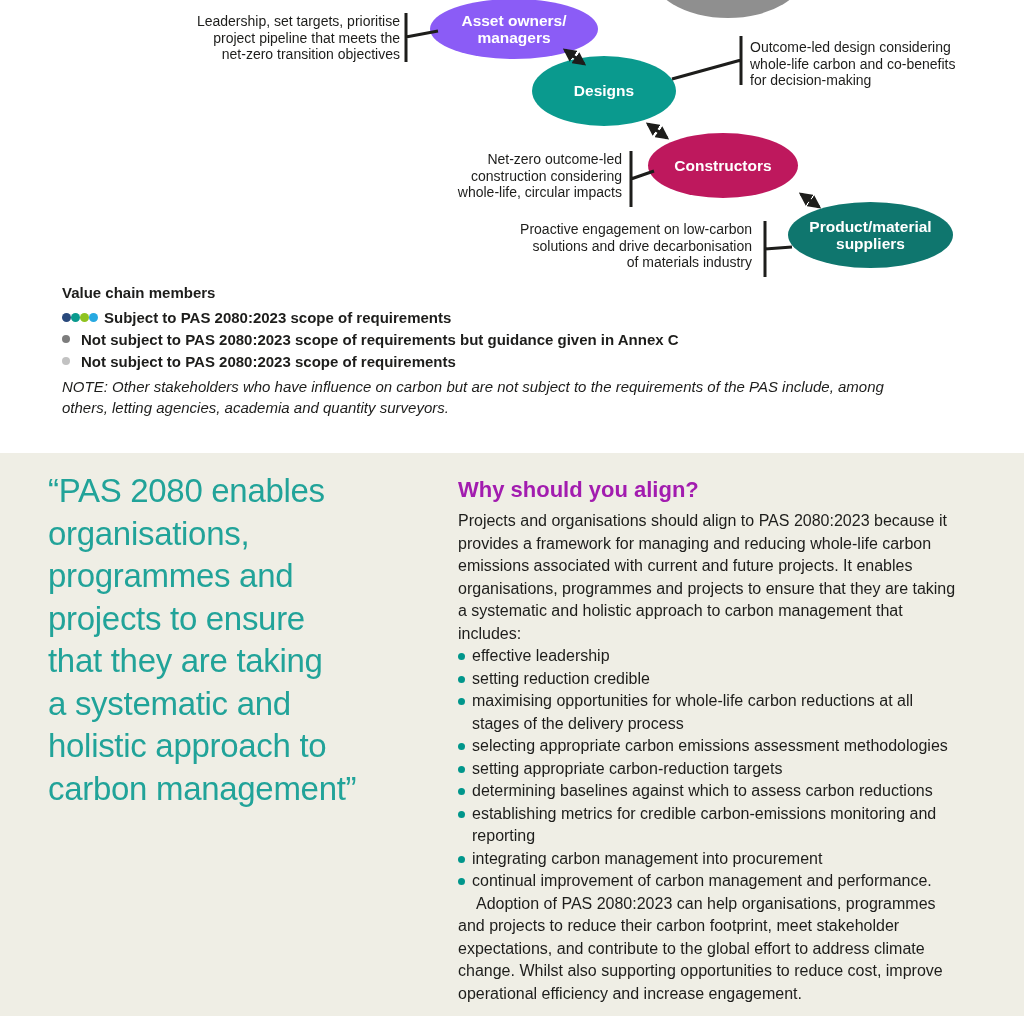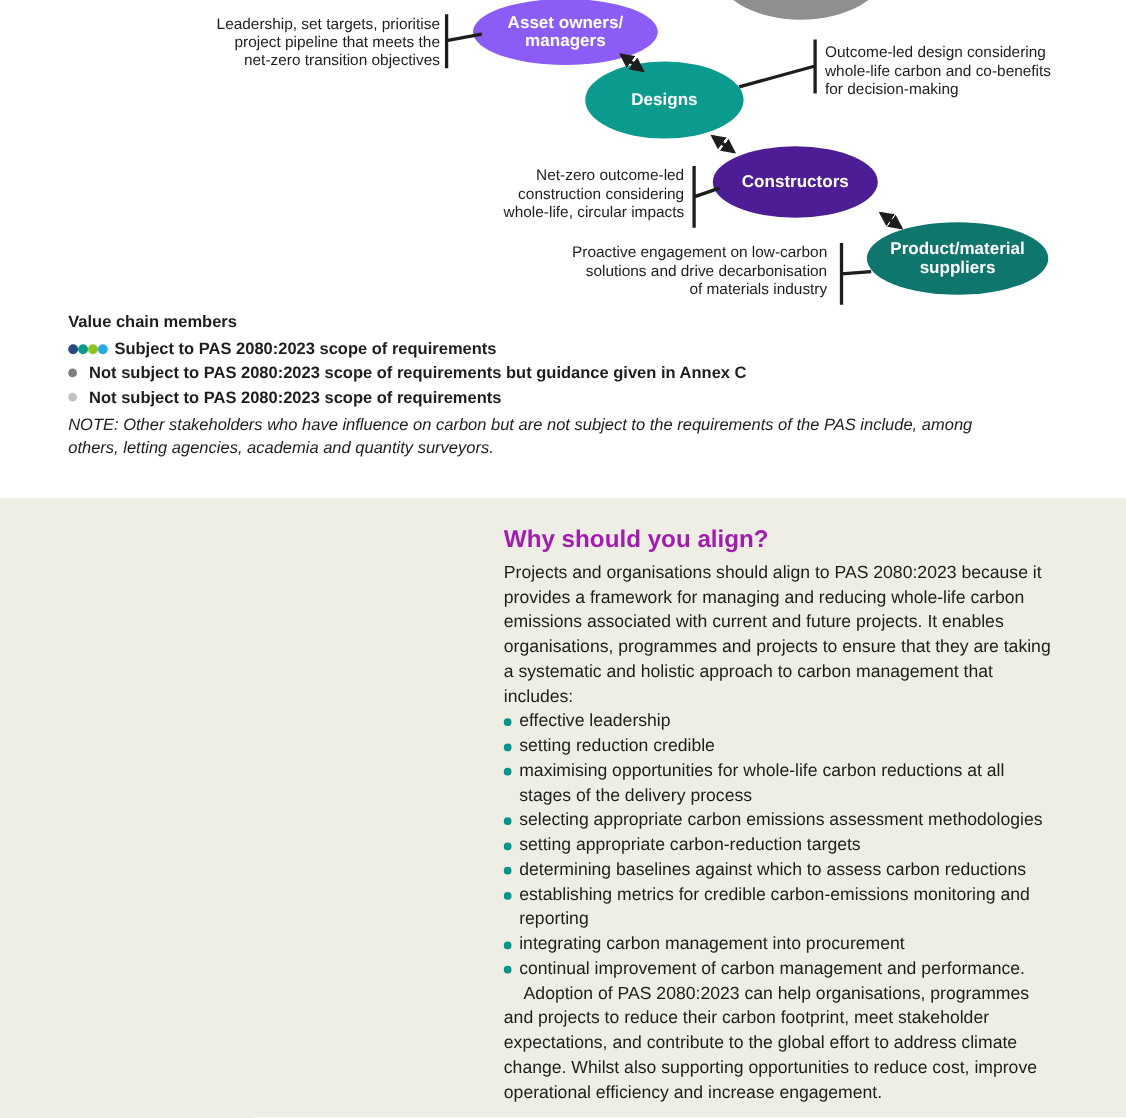--- a/index.html
+++ b/index.html
@@ -58,21 +58,21 @@
 
   <div>
     <div class="ellipse node-other" style="background: rgb(143, 143, 143);"></div>
     <div class="ellipse node-asset" style="background: #8b5cf6;">
       <span>Asset owners/
 managers</span>
     </div>
     <div class="ellipse node-designs" style="background: rgb(10, 154, 142);">
       <span>Designs</span>
     </div>
-    <div class="ellipse node-constructors" style="background: #4c1d95;">
+    <div class="ellipse node-constructors" style="background: #be185d;">
       <span>Constructors</span>
     </div>
     <div class="ellipse node-suppliers" style="background: #0f766e;">
       <span>Product/material
 suppliers</span>
     </div>
 
     <svg class="diagram-lines" width="1024" height="300" viewBox="0 0 1024 300">
       <defs>
         <marker id="ah" viewBox="0 0 10 10" refX="8" refY="5" markerWidth="4.2" markerHeight="4.2" orient="auto-start-reverse">
@@ -125,20 +125,28 @@
       <span class="dots">
         <span class="dot dot-single" style="background: rgb(194, 194, 194);"></span>
       </span>
       <span>Not subject to PAS 2080:2023 scope of requirements</span>
     </div>
     <div class="legend-note">NOTE: Other stakeholders who have influence on carbon but are not subject to the requirements of the PAS include, among
 others, letting agencies, academia and quantity surveyors.</div>
   </div>
 
   <div class="bottom-section">
+    <div class="quote">“PAS 2080 enables
+organisations,
+programmes and
+projects to ensure
+that they are taking
+a systematic and
+holistic approach to
+carbon management”</div>
 
     <div class="why">
       <h2 class="why-heading">Why should you align?</h2>
       <p class="why-text">Projects and organisations should align to PAS 2080:2023 because it provides a framework for managing and reducing whole-life carbon emissions associated with current and future projects. It enables organisations, programmes and projects to ensure that they are taking a systematic and holistic approach to carbon management that includes:</p>
       <ul class="why-bullets">
         <li>effective leadership</li>
         <li>setting reduction credible</li>
         <li>maximising opportunities for whole-life carbon reductions at all stages of the delivery process</li>
         <li>selecting appropriate carbon emissions assessment methodologies</li>
         <li>setting appropriate carbon-reduction targets</li>

